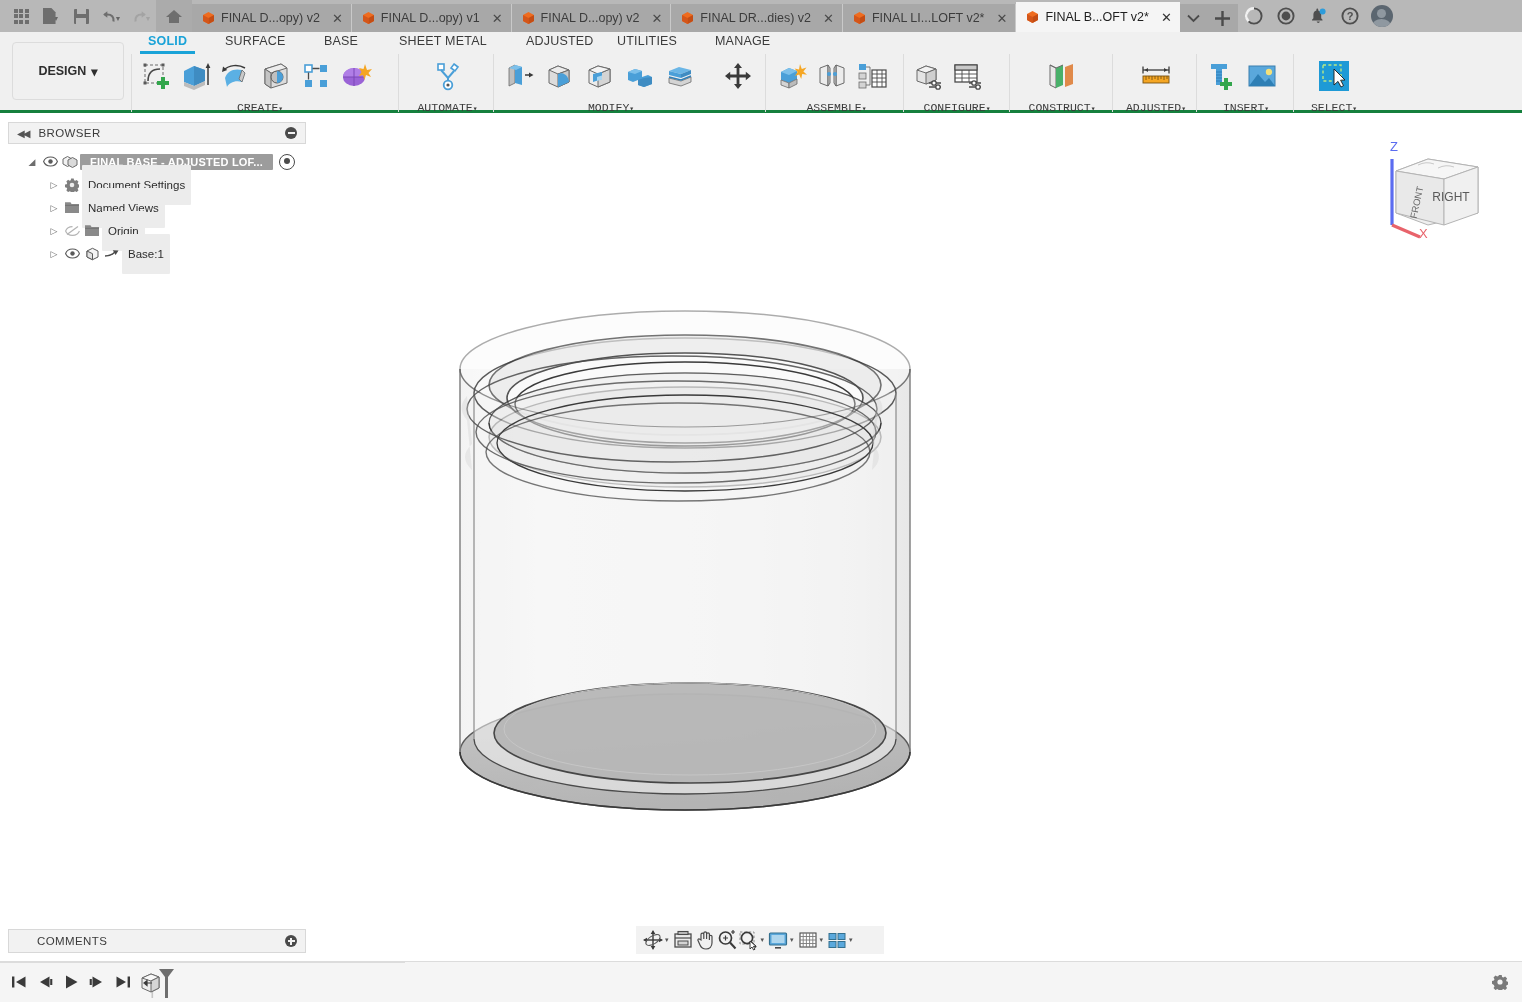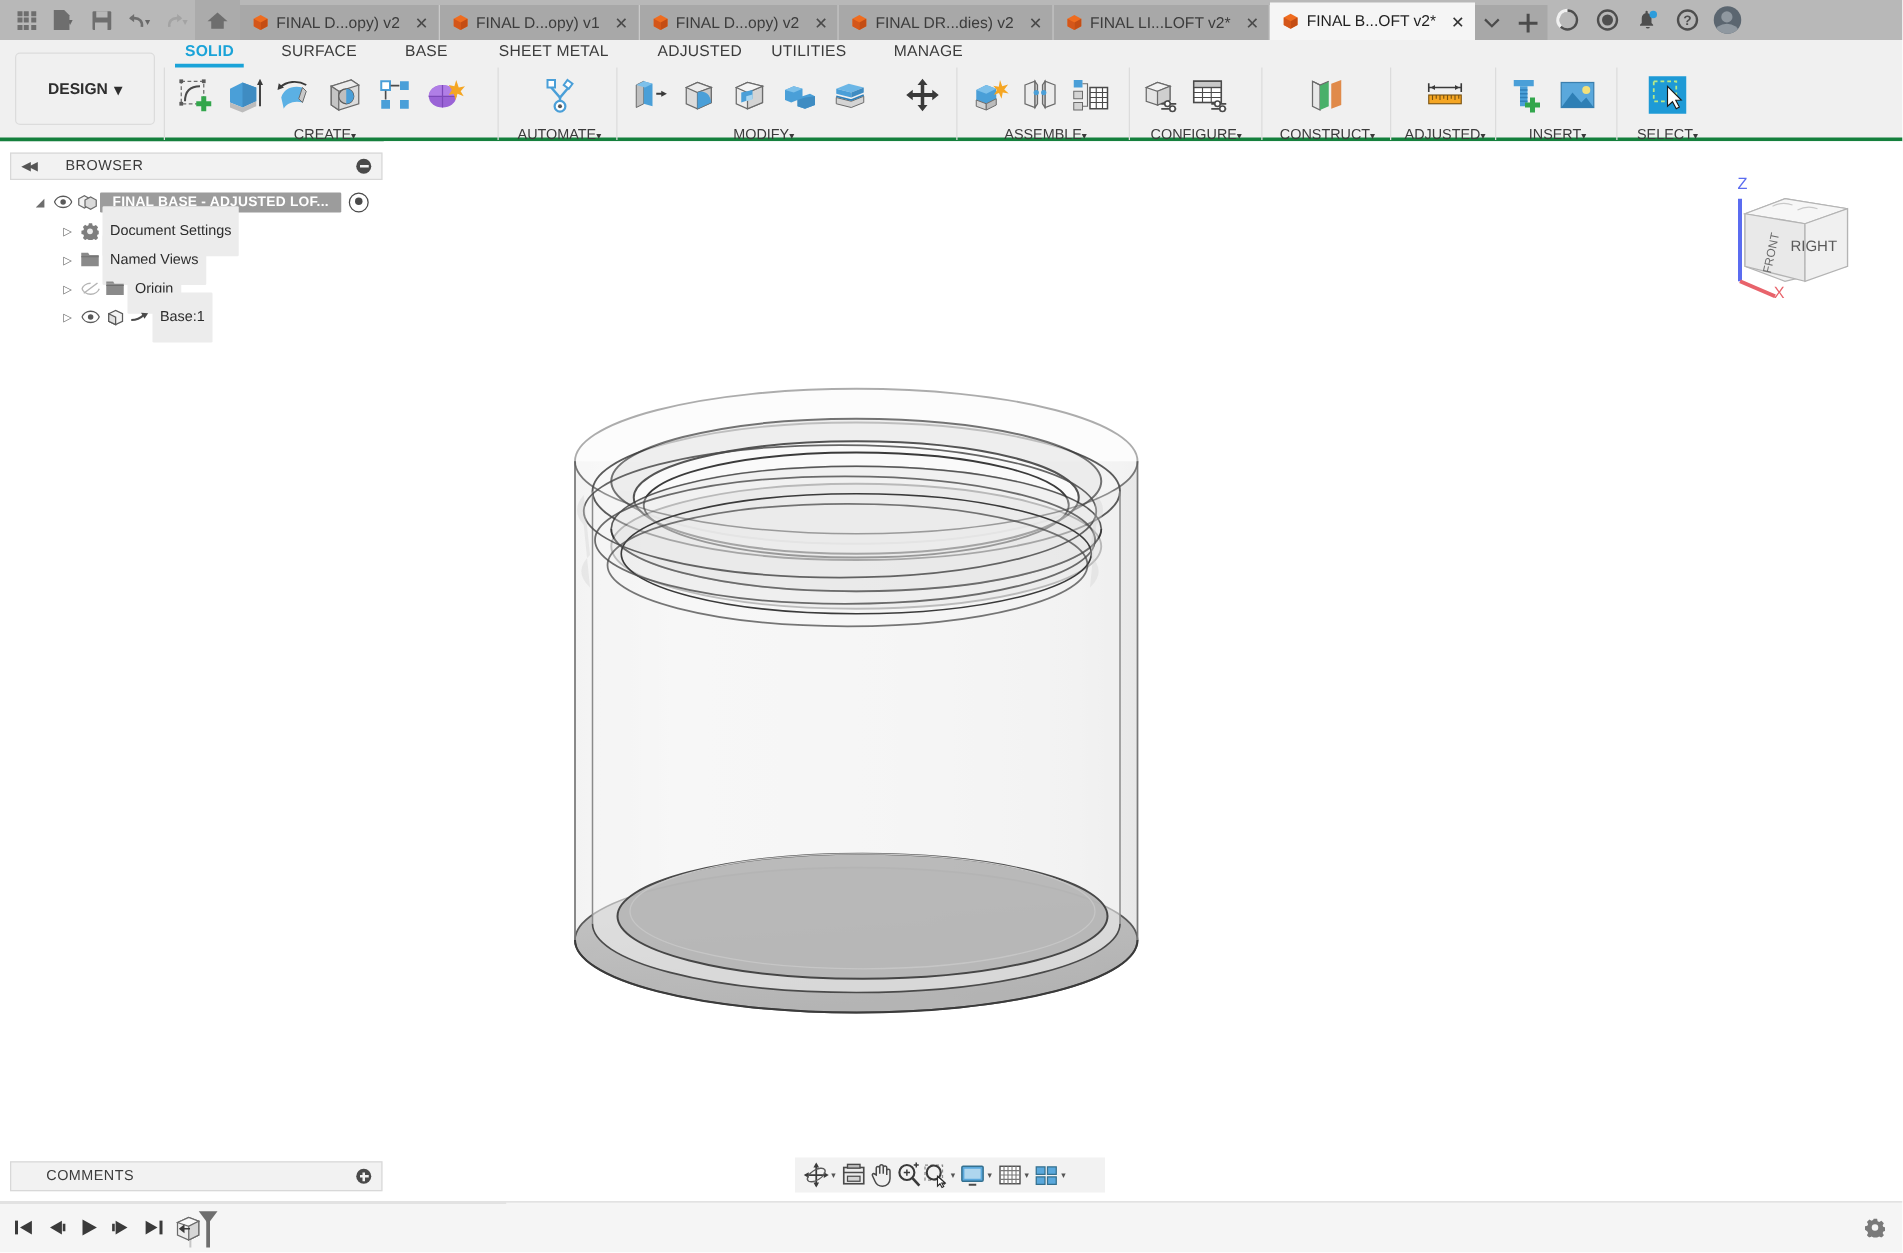--- a/index.html
+++ b/index.html
@@ -70,30 +70,30 @@
     border:1px solid #dcdcdc; border-radius:4px; background:#f0f0f0;
     display:flex; align-items:center; justify-content:center; gap:5px;
     font-size:12.5px; font-weight:bold; color:#2e2e2e; cursor:pointer;
   }
   .cstripe { position:absolute; top:22px; width:1px; height:58px; background:#dcdcdc; }
 
   .group { position:absolute; top:24px; height:56px; }
   .grow { display:flex; align-items:flex-start; gap:0px; height:40px; }
   .ic { width:40px; height:40px; display:flex; align-items:center; justify-content:center; cursor:pointer; }
   .ic svg { display:block; }
-  .glabel { position:absolute; bottom:-2px; width:100%; text-align:center; font-size:11.5px; color:#3b3b3b; white-space:nowrap; }
+  .glabel { position:absolute; bottom:-2px; width:100%; text-align:center; font-size:11.5px; color:#3b3b3b; white-space:nowrap;font-family:Liberation Mono, monospace; }
   .glabel .car { font-size:8px; }
 
   
   .browser {
     position:absolute; left:8px; top:122px; width:298px; height:22px;
     background:#f2f2f2; border:1px solid #d8d8d8;
     display:flex; align-items:center; padding:0 8px; cursor:pointer;
   }
-  .browser .bl { font-size:11.5px; color:#3b3b3b; letter-spacing:.4px; margin-left:24px;text-align:center;}
+  .browser .bl { font-size:11.5px; color:#3b3b3b; letter-spacing:.4px; margin-left:10px;text-align:center;}
   .collapse-l { font-size:10px; color:#555; letter-spacing:-2px;}
   .minus-circ { margin-left:auto; width:12px;height:12px;border-radius:50%;background:#4a4a4a;position:relative;}
   .minus-circ::after{content:"";position:absolute;left:2.5px;top:5px;width:7px;height:2px;background:#f2f2f2;}
 
   .tree { position:absolute; left:8px; top:150px; width:298px; font-size:11.5px; color:#2c2c2c; }
   .trow { display:flex; align-items:center; height:23px; cursor:pointer; }
   .tri { width:16px; text-align:center; color:#6d6d6d; font-size:9px; flex:0 0 16px;}
   .eye { width:20px; display:flex; align-items:center; justify-content:center; flex:0 0 20px;}
   .nm { padding:14px 6px; border-radius:1px; background:#ececec; white-space:nowrap; }
   .trow.root .nm { background:#9c9c9c; color:#fff; font-weight:bold; font-size:11px; letter-spacing:.2px; padding:2px 10px;}

